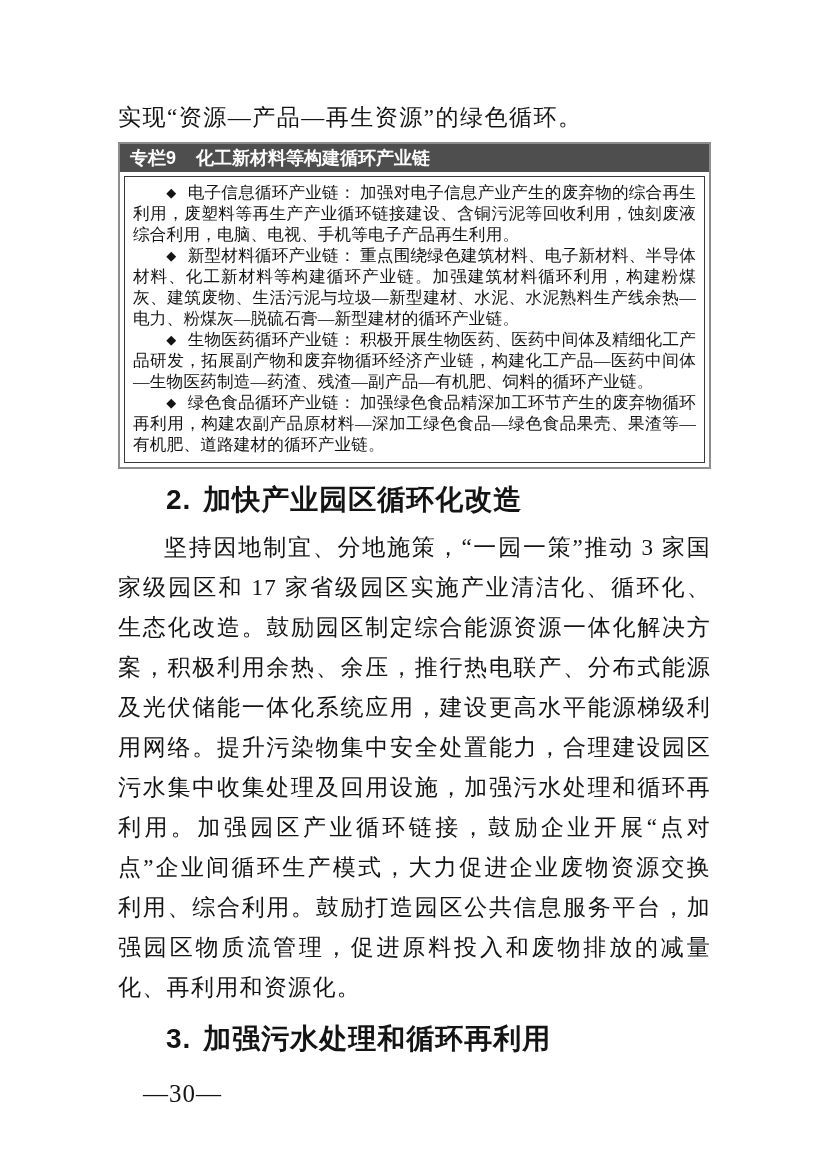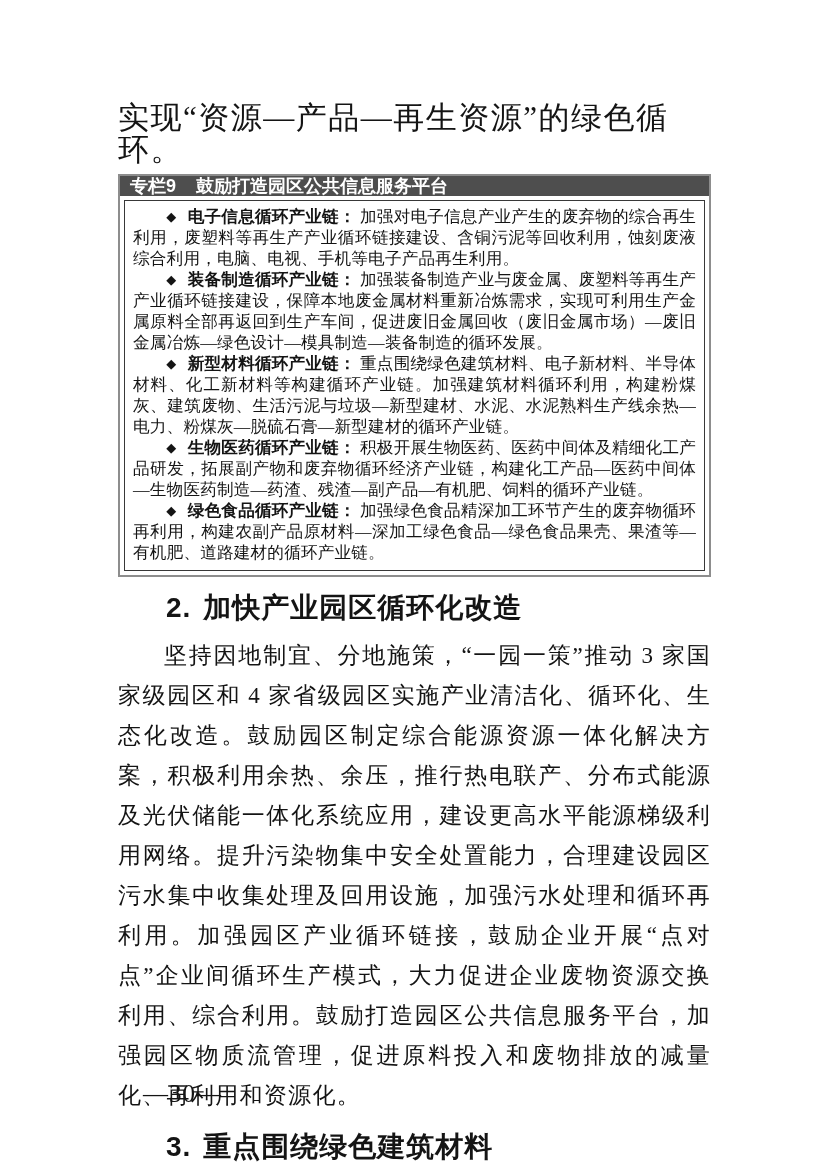--- a/index.html
+++ b/index.html
@@ -10,39 +10,39 @@
     font-family: "Liberation Serif", "DejaVu Serif", serif;
     color: #141414;
     overflow: hidden;
   }
   .content {
     position: absolute;
     left: 118px; top: 102px;
     width: 593px;
   }
   .intro {
-    font-size: 31px;
+    font-size: 23px;
     line-height: 32px;
     letter-spacing: 1.5px;
     margin-bottom: 8px;
     font-family: Liberation Serif, serif;
   }
   
   .box {
     border: 2px solid #8d8d8d;
     background: #ffffff;
   }
   .box-header {
     background: #4e4e4e;
     color: #ffffff;
     font-family: "Liberation Sans", "DejaVu Sans", sans-serif;
     font-weight: bold;
     font-size: 18px;
     line-height: 28px;
-    height: 20px;
+    height: 28px;
     padding: 0 10px;
     display: flex;
     column-gap: 20px;
     align-items: center;
   }
   .box-body {
     border: 1px solid #383838;
     margin: 4px;
     padding: 5px 8px 7px 8px;
   }
@@ -52,21 +52,21 @@
     letter-spacing: 0.2px;
     text-indent: 2em;
     text-align: justify;
   }
   .box-item .bullet {
     font-size: 13px;
     margin-right: 7px;
     vertical-align: 1px;
   }
   .box-item .item-label {
-    font-weight: bold;
+    font-weight: normal;
     font-family: "Liberation Sans", "DejaVu Sans", sans-serif;
   }
   
   .section-heading {
     font-family: "Liberation Sans", "DejaVu Sans", sans-serif;
     font-weight: bold;
     font-size: 28px;
     line-height: 30px;
     margin: 16px 0 13px 48px;
     letter-spacing: 1px;
@@ -89,35 +89,30 @@
 </head>
 <body>
 
 <div class="content">
 
   <p class="intro">实现“资源—产品—再生资源”的绿色循环。</p>
 
   <div class="box">
     <div class="box-header">
       <span>专栏9</span>
-      <span>鼓励打造园区公共信息服务平台</span>
+      <span>化工新材料等构建循环产业链</span>
     </div>
     <div class="box-body">
 
       <p class="box-item">
         <span class="bullet">◆</span>
         <span class="item-label">电子信息循环产业链：</span>
         <span class="item-text">加强对电子信息产业产生的废弃物的综合再生利用，废塑料等再生产产业循环链接建设、含铜污泥等回收利用，蚀刻废液综合利用，电脑、电视、手机等电子产品再生利用。</span>
       </p>
 
-      <p class="box-item">
-        <span class="bullet">◆</span>
-        <span class="item-label">装备制造循环产业链：</span>
-        <span class="item-text">加强装备制造产业与废金属、废塑料等再生产产业循环链接建设，保障本地废金属材料重新冶炼需求，实现可利用生产金属原料全部再返回到生产车间，促进废旧金属回收（废旧金属市场）—废旧金属冶炼—绿色设计—模具制造—装备制造的循环发展。</span>
-      </p>
 
       <p class="box-item">
         <span class="bullet">◆</span>
         <span class="item-label">新型材料循环产业链：</span>
         <span class="item-text">重点围绕绿色建筑材料、电子新材料、半导体材料、化工新材料等构建循环产业链。加强建筑材料循环利用，构建粉煤灰、建筑废物、生活污泥与垃圾—新型建材、水泥、水泥熟料生产线余热—电力、粉煤灰—脱硫石膏—新型建材的循环产业链。</span>
       </p>
 
       <p class="box-item">
         <span class="bullet">◆</span>
         <span class="item-label">生物医药循环产业链：</span>
@@ -130,21 +125,21 @@
         <span class="item-text">加强绿色食品精深加工环节产生的废弃物循环再利用，构建农副产品原材料—深加工绿色食品—绿色食品果壳、果渣等—有机肥、道路建材的循环产业链。</span>
       </p>
 
     </div>
   </div>
 
   <h2 class="section-heading">
     <span class="heading-number">2.</span><span>加快产业园区循环化改造</span>
   </h2>
 
-  <p class="para">坚持因地制宜、分地施策，“一园一策”推动 3 家国家级园区和 4 家省级园区实施产业清洁化、循环化、生态化改造。鼓励园区制定综合能源资源一体化解决方案，积极利用余热、余压，推行热电联产、分布式能源及光伏储能一体化系统应用，建设更高水平能源梯级利用网络。提升污染物集中安全处置能力，合理建设园区污水集中收集处理及回用设施，加强污水处理和循环再利用。加强园区产业循环链接，鼓励企业开展“点对点”企业间循环生产模式，大力促进企业废物资源交换利用、综合利用。鼓励打造园区公共信息服务平台，加强园区物质流管理，促进原料投入和废物排放的减量化、再利用和资源化。</p>
+  <p class="para">坚持因地制宜、分地施策，“一园一策”推动 3 家国家级园区和 17 家省级园区实施产业清洁化、循环化、生态化改造。鼓励园区制定综合能源资源一体化解决方案，积极利用余热、余压，推行热电联产、分布式能源及光伏储能一体化系统应用，建设更高水平能源梯级利用网络。提升污染物集中安全处置能力，合理建设园区污水集中收集处理及回用设施，加强污水处理和循环再利用。加强园区产业循环链接，鼓励企业开展“点对点”企业间循环生产模式，大力促进企业废物资源交换利用、综合利用。鼓励打造园区公共信息服务平台，加强园区物质流管理，促进原料投入和废物排放的减量化、再利用和资源化。</p>
 
   <h2 class="section-heading">
-    <span class="heading-number">3.</span><span>重点围绕绿色建筑材料</span>
+    <span class="heading-number">3.</span><span>加强污水处理和循环再利用</span>
   </h2>
 
 </div>
 
 <div class="page-number">—30—</div>
 
 </body></html>

